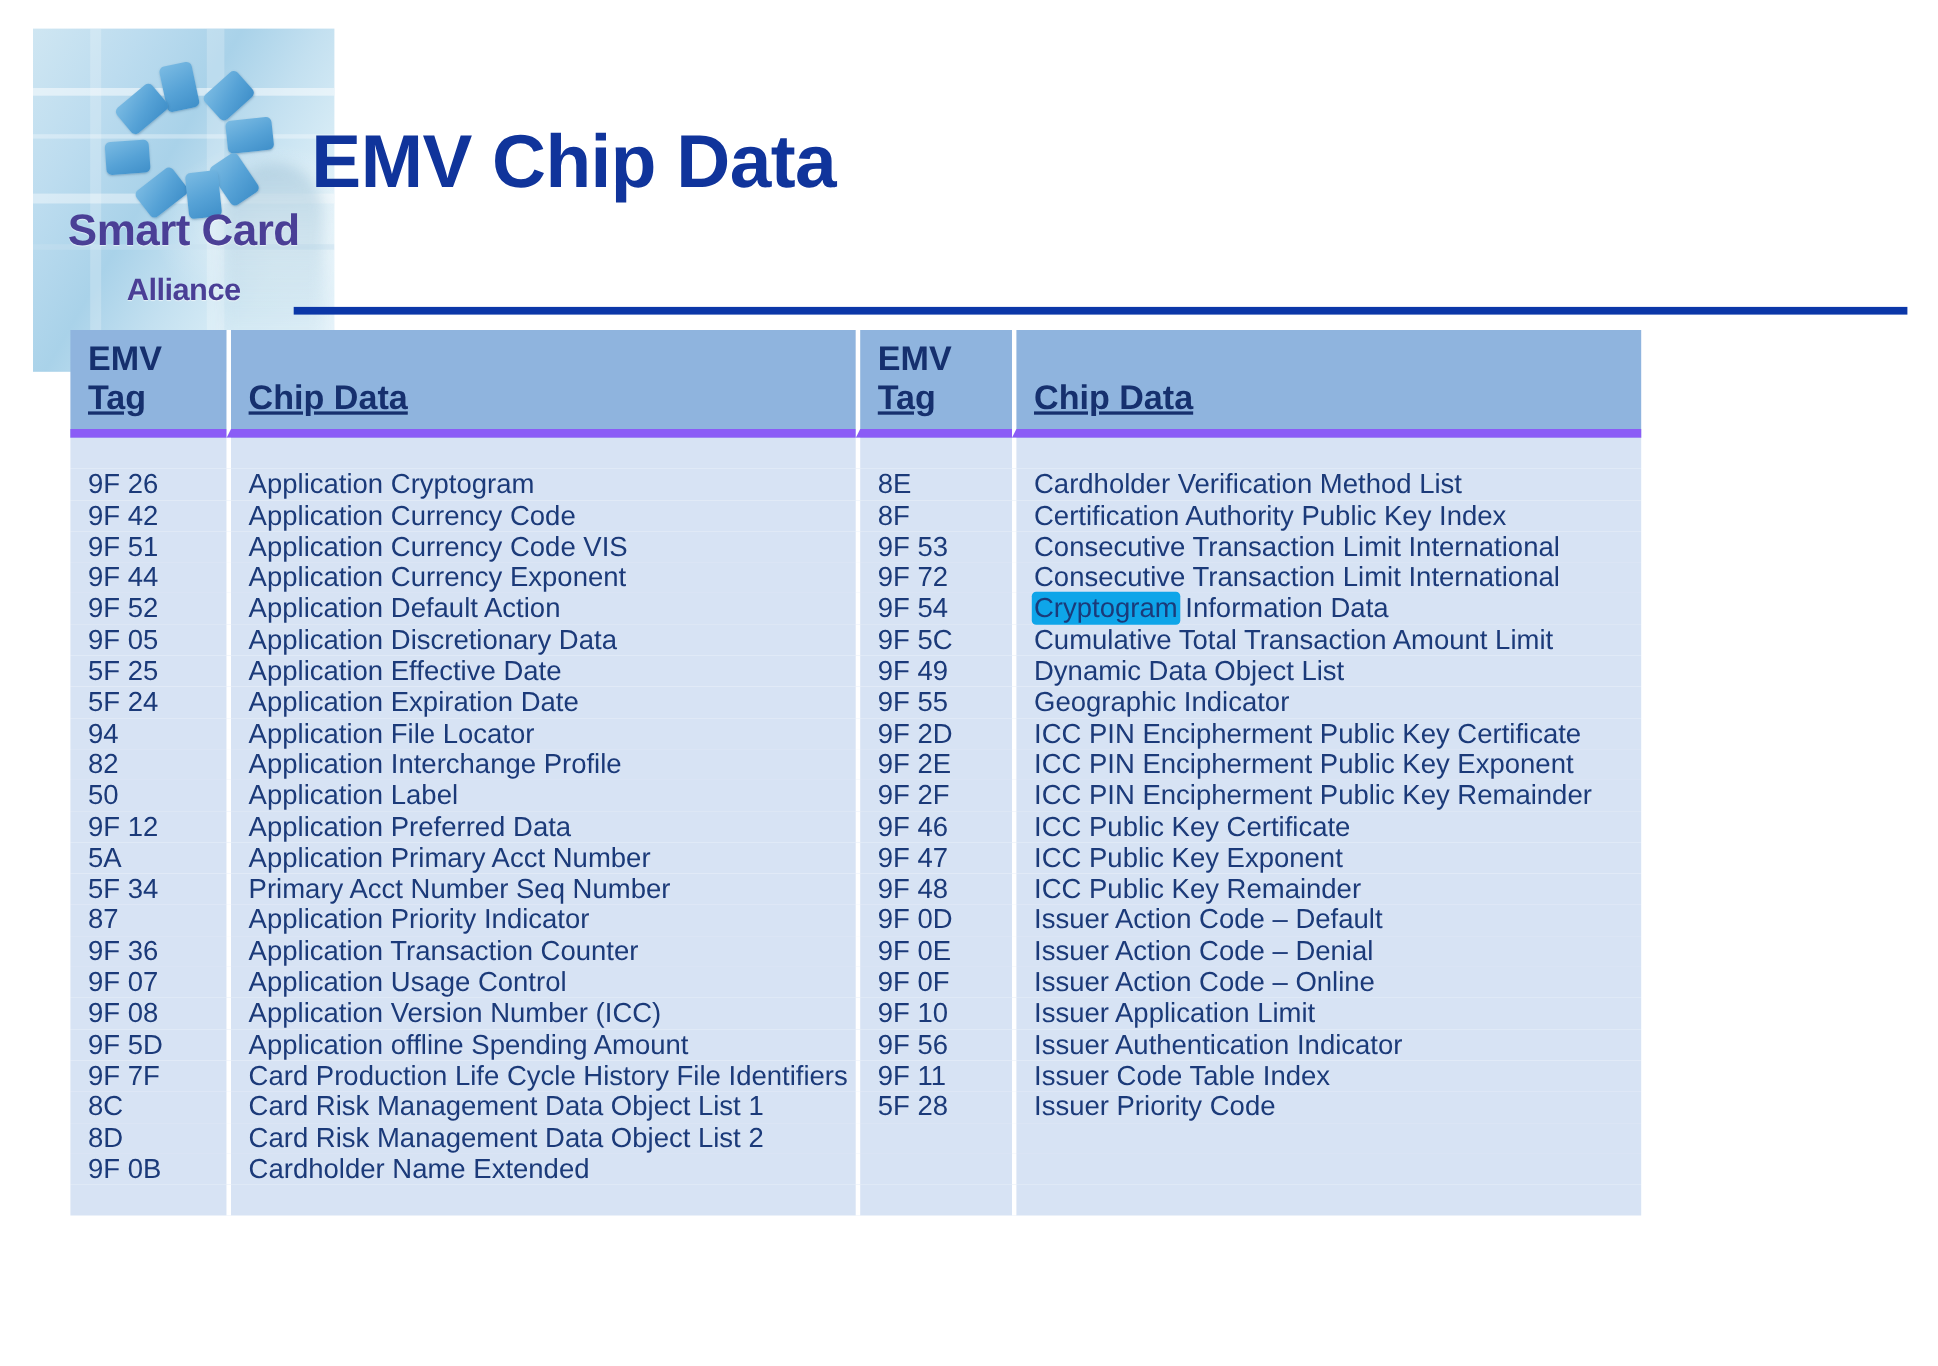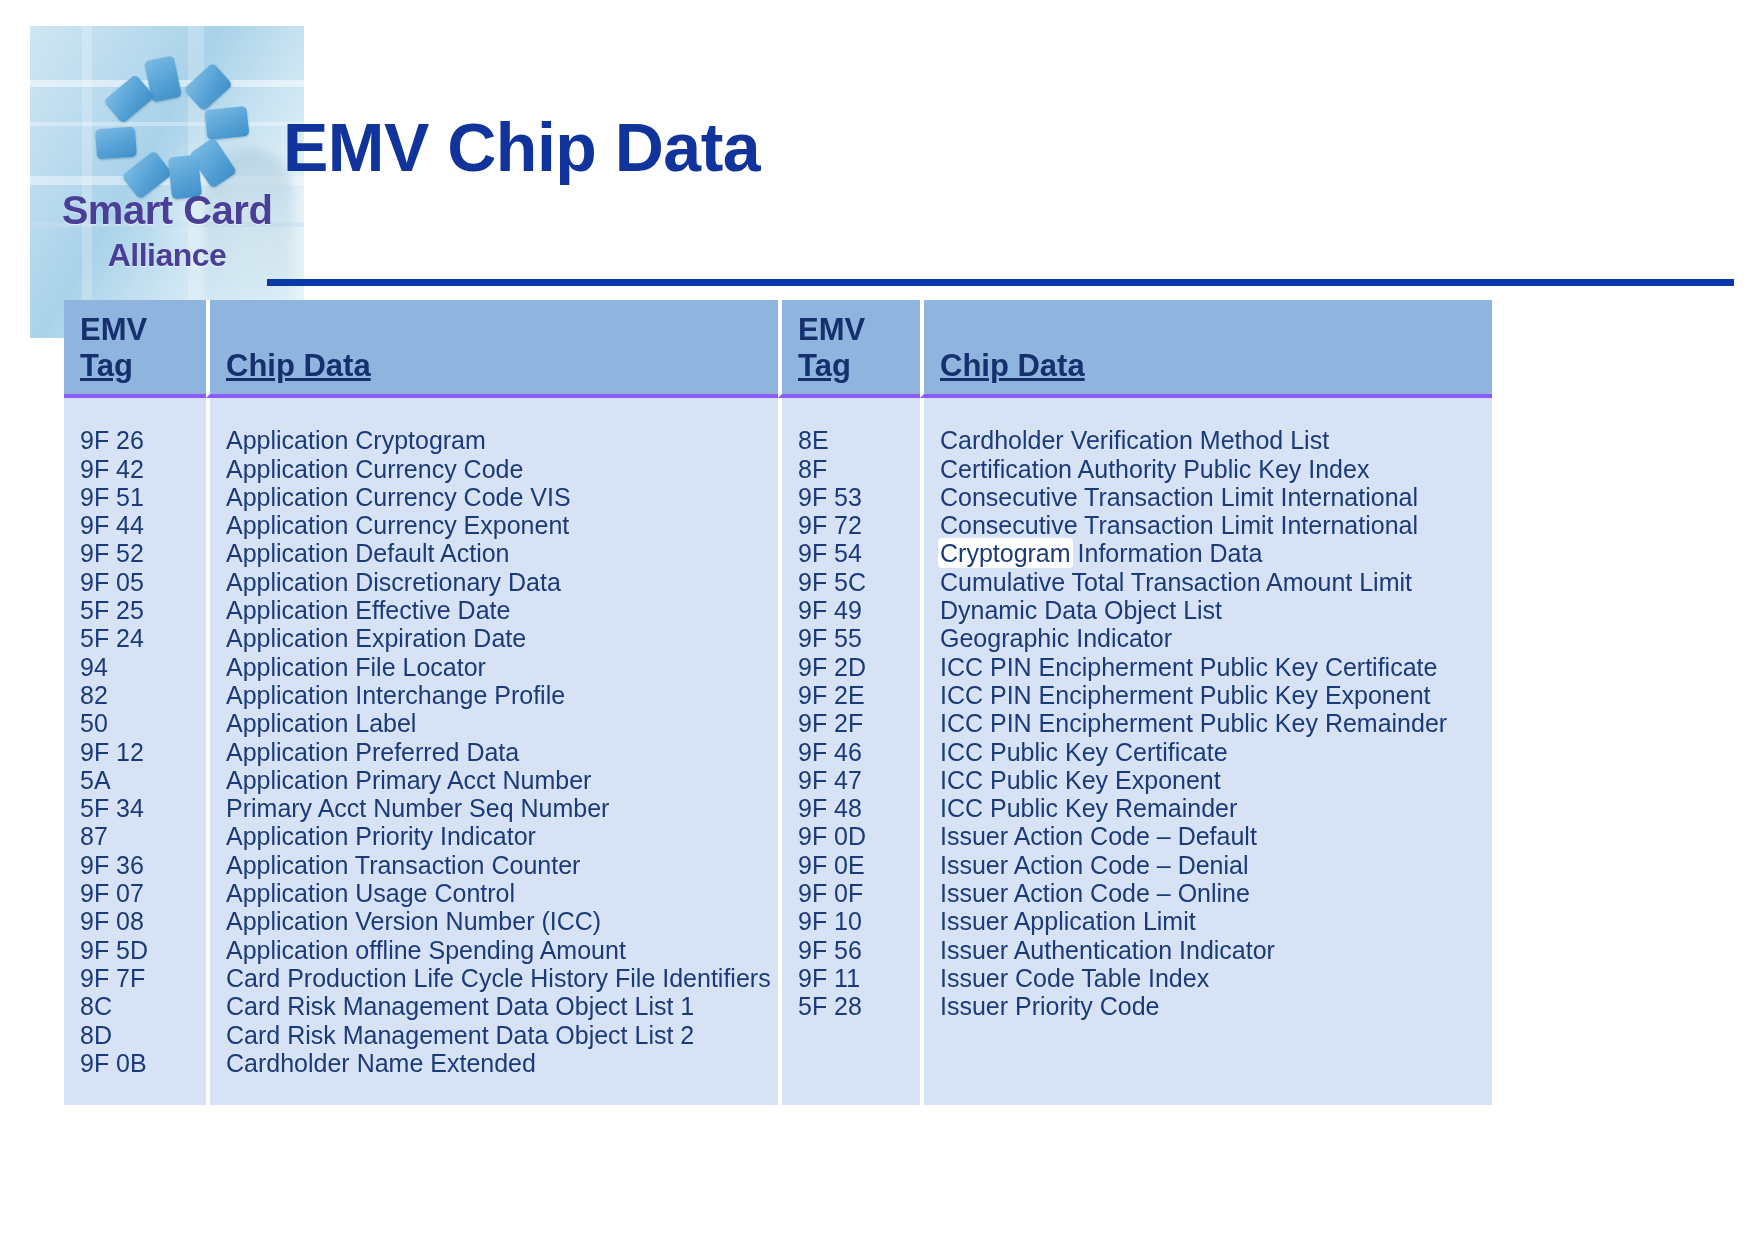--- a/index.html
+++ b/index.html
@@ -93,21 +93,21 @@
     right: 0;
     top: 164px;
     text-align: center;
     color: #4a3f96;
     font-family: "Liberation Sans", sans-serif;
     font-weight: bold;
     line-height: 1.0;
     text-shadow: 0 1px 1px rgba(255,255,255,0.6);
   }
   #logo-wordmark .l1 { font-size: 40px; letter-spacing: -0.5px; }
-  #logo-wordmark .l2 { font-size: 32px; letter-spacing: -0.5px; margin-top: 9px; }
+  #logo-wordmark .l2 { font-size: 28px; letter-spacing: -0.5px; margin-top: 20px; }
 
   #slide-title {
     position: absolute;
     left: 283px;
     top: 108px;
     font-size: 68px;
     font-weight: bold;
     color: #10349b;
     letter-spacing: -0.5px;
     white-space: nowrap;
@@ -141,21 +141,21 @@
   .tbl thead th {
     background: #8fb4de;
     color: #16306e;
     font-size: 31px;
     font-weight: bold;
     text-align: left;
     vertical-align: bottom;
     padding: 8px 0 10px 16px;
     height: 98px;
     box-sizing: border-box;
-    border-bottom: 4px solid #8b5cf6;
+    border-bottom: 8px solid #8b5cf6;
   }
   .tbl thead th.sep-left { border-left: 4px solid #ffffff; }
   .tbl thead th .hl1 { display: block; }
   .tbl thead th .hl2 { display: block; text-decoration: underline; }
 
   .tbl tbody td {
     background: #d7e3f4;
     color: #1b3a79;
     font-size: 25px;
     line-height: 28.3px;
@@ -163,21 +163,21 @@
     vertical-align: top;
     height: 28.3px;
   }
   .tbl tbody td.sep-left { border-left: 4px solid #ffffff; }
   .tbl tbody tr.pad-top td { height: 12px; }
   .tbl tbody tr.pad-bottom td { height: 14px; }
   .tbl tbody td.tag { white-space: nowrap; }
   .tbl tbody td.data { white-space: nowrap; }
 
   .hl-green {
-    background: #ffffff;
+    background: #0ea5e9;
     border-radius: 4px;
     padding: 1px 2px;
     margin: 0 -2px;
   }
 </style>
 </head>
 <body>
 
 <div id="slide-header">
 

